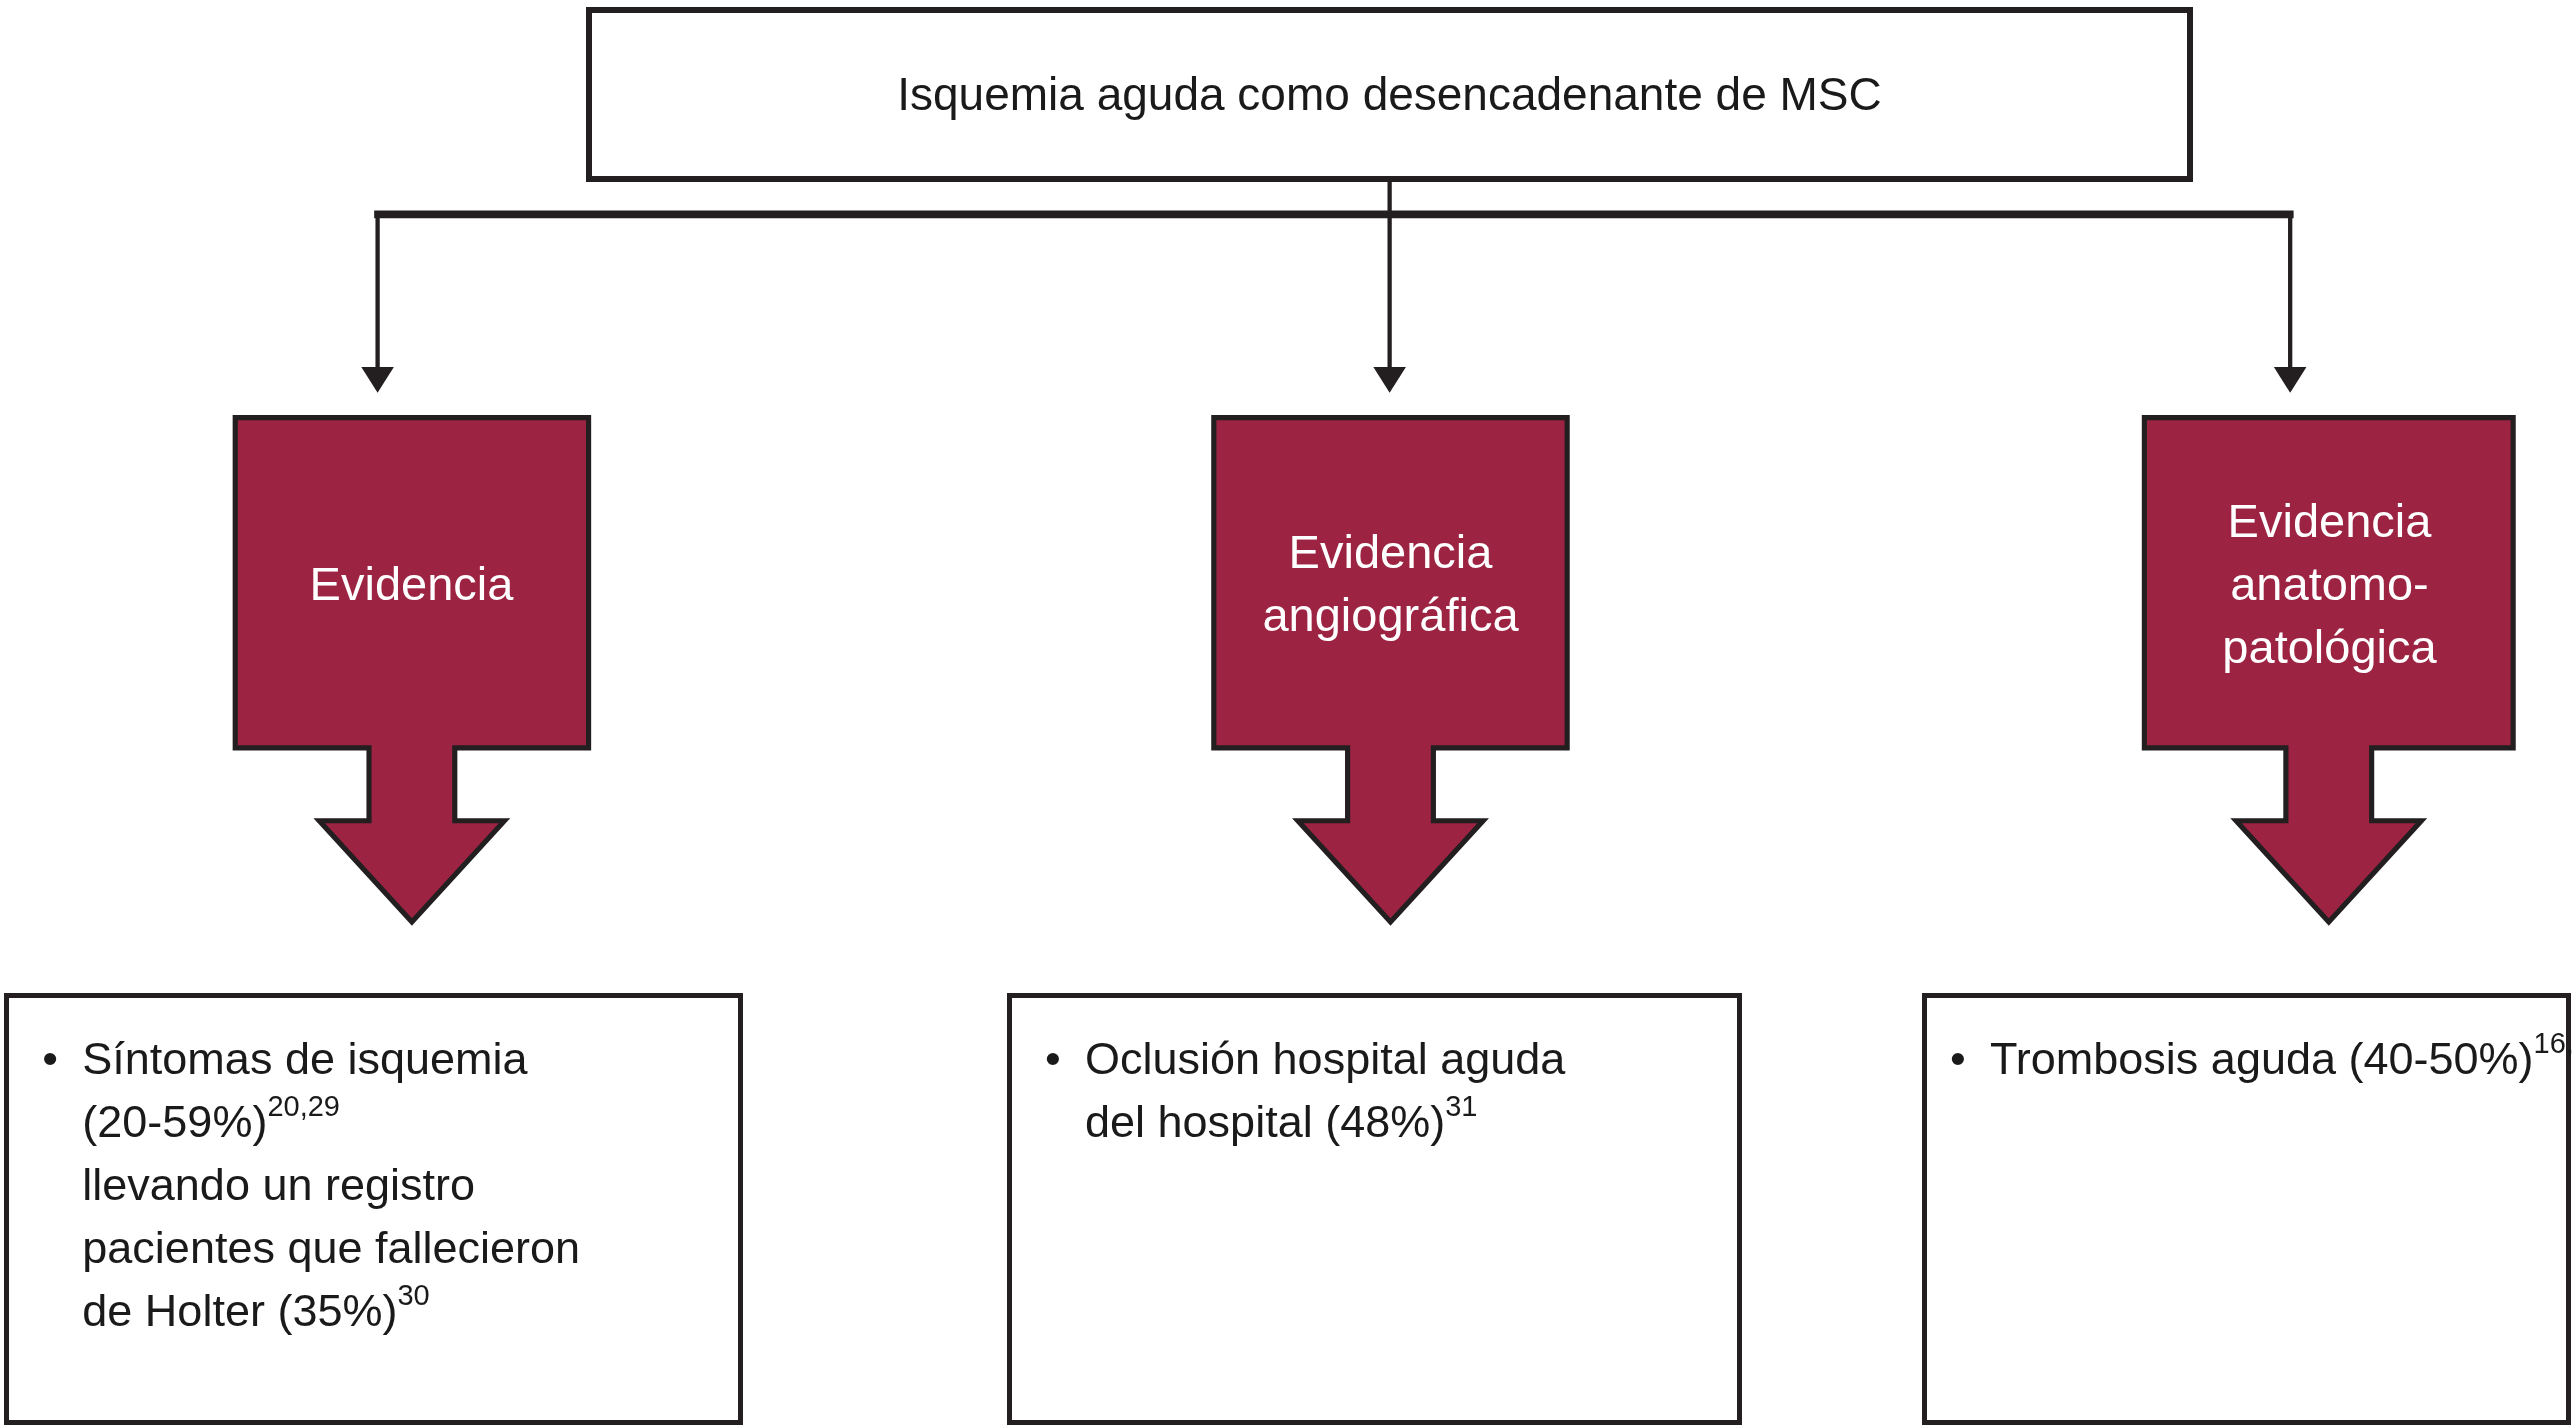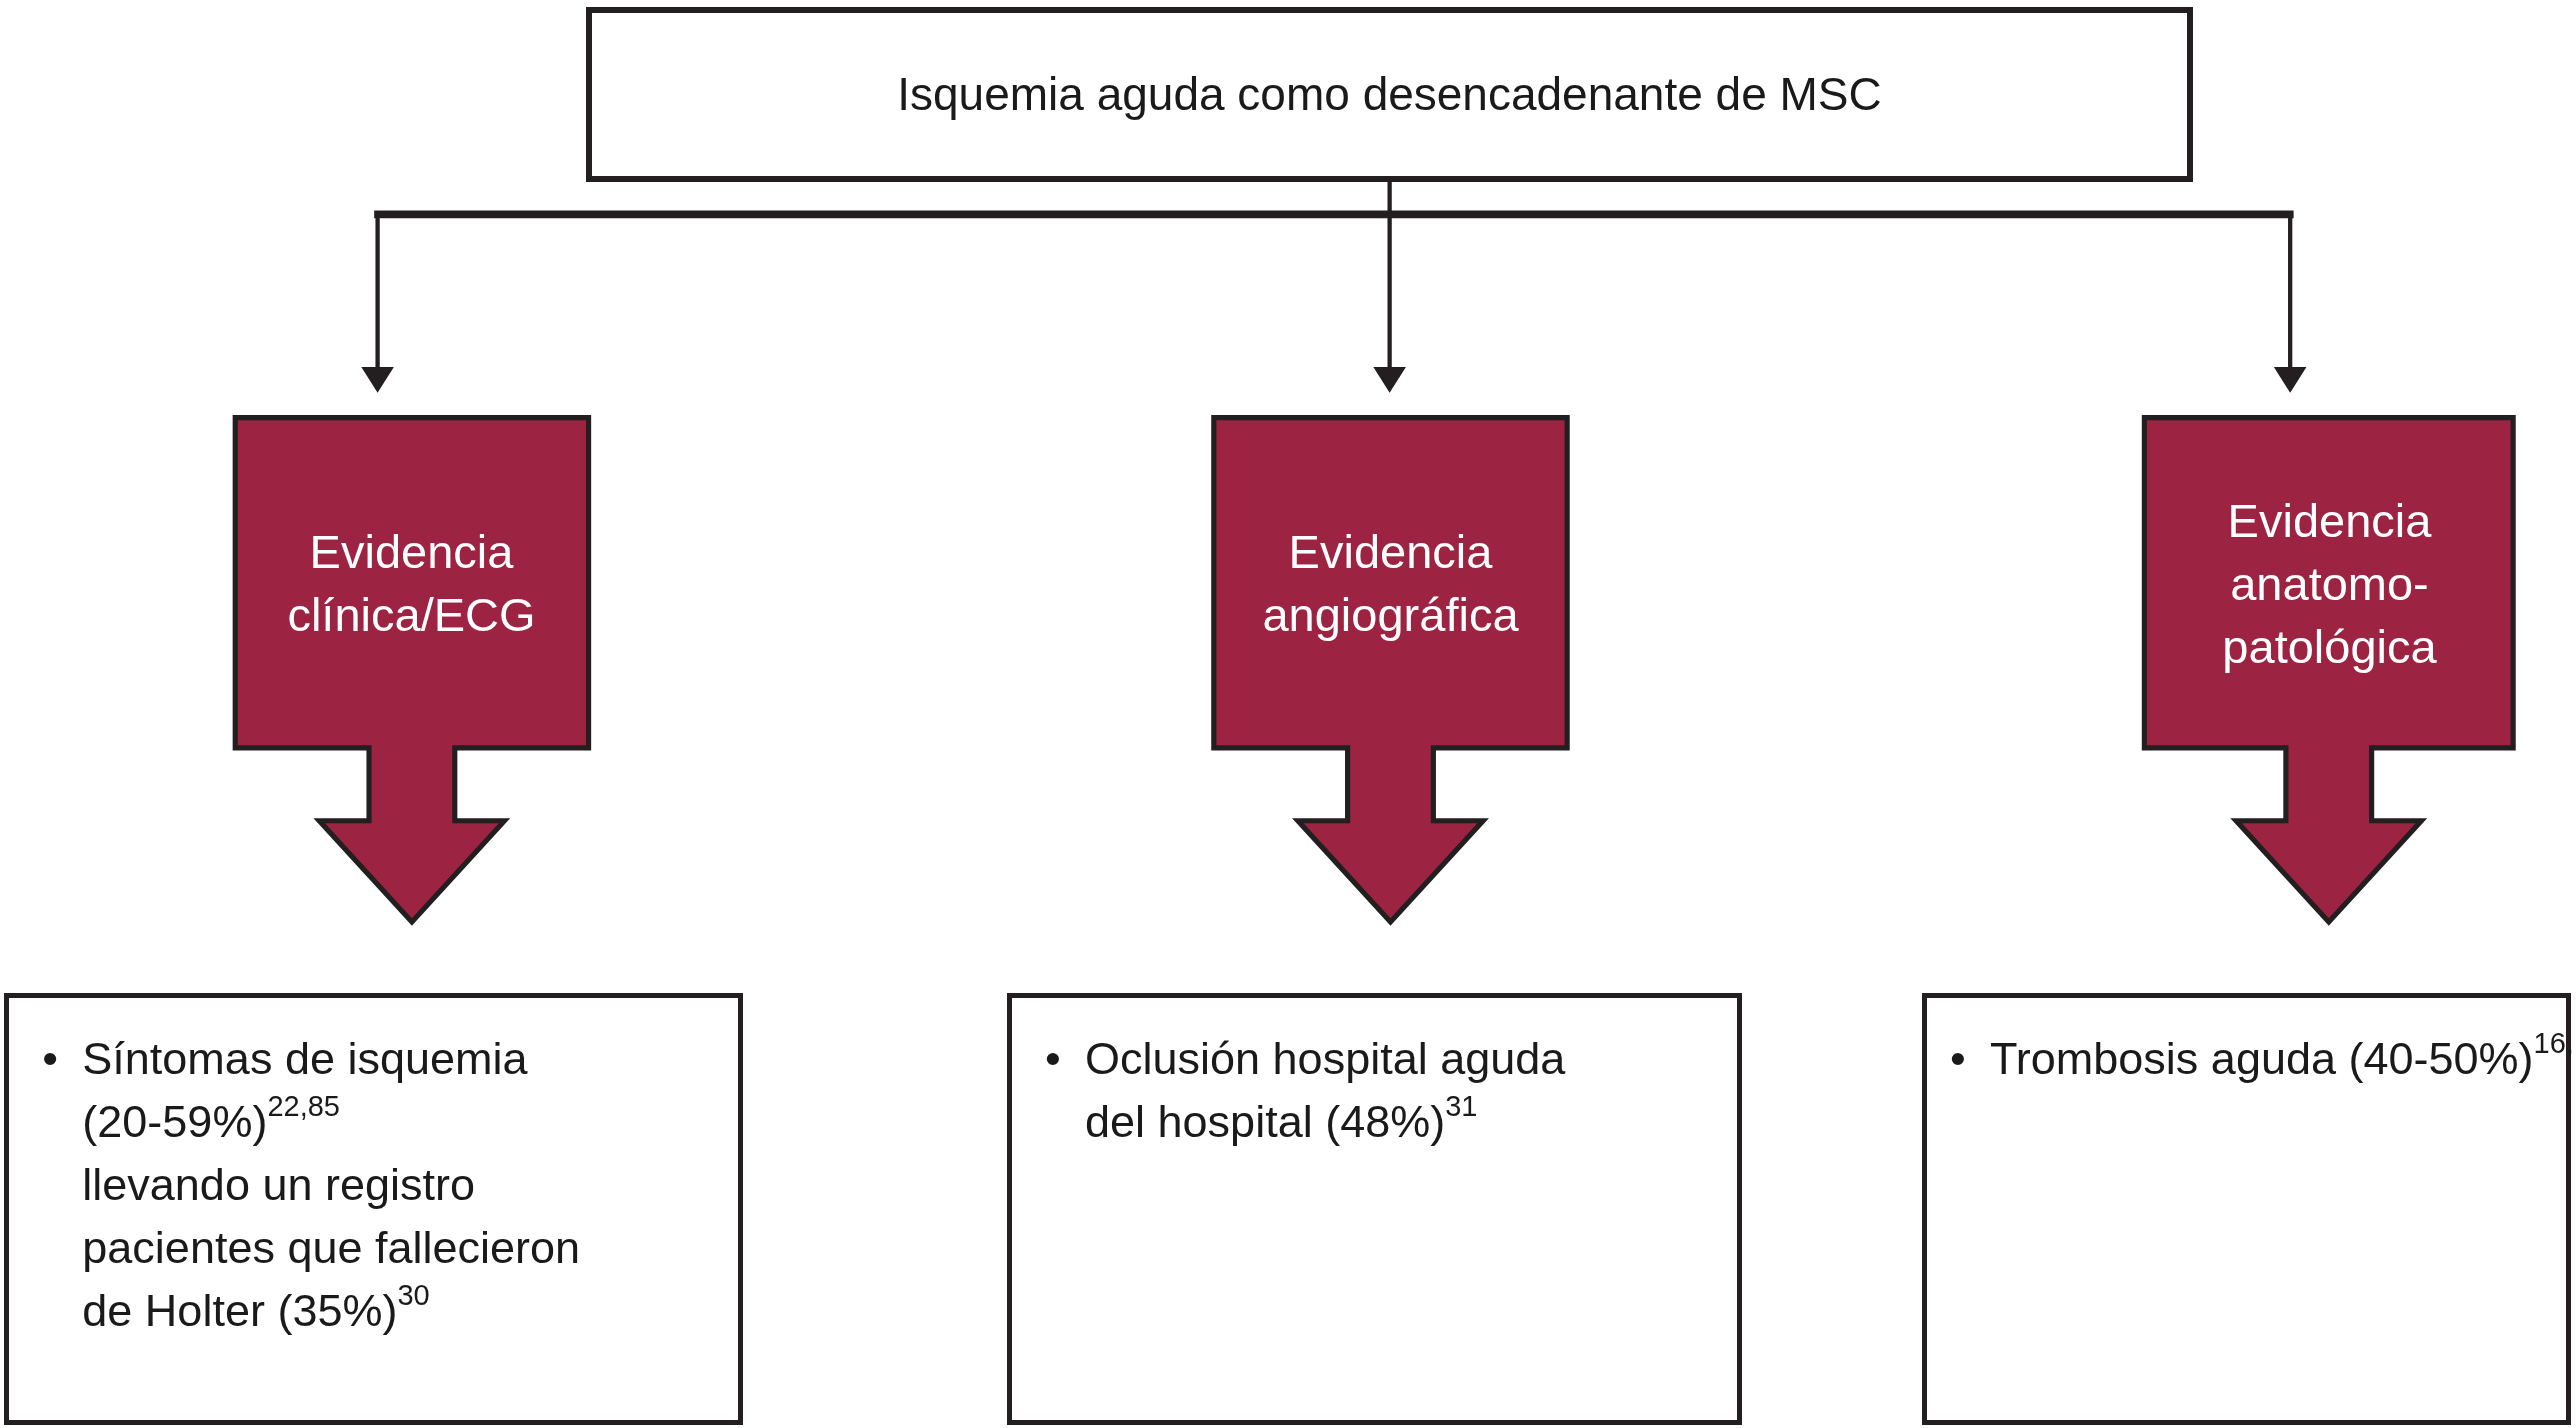--- a/index.html
+++ b/index.html
@@ -55,35 +55,34 @@
     <polygon fill="#9d2342" stroke="#231f20" stroke-width="6" points="1415,487 1827,487 1827,872 1671,872 1671,957 1729,957 1621,1075 1513,957 1571,957 1571,872 1415,872"></polygon>
     <polygon fill="#9d2342" stroke="#231f20" stroke-width="6" points="2500,487 2930,487 2930,872 2765,872 2765,957 2823,957 2715,1075 2607,957 2665,957 2665,872 2500,872"></polygon>
   </svg>
 
   <div class="root-box">
     <div class="root-label">Isquemia aguda como desencadenante de MSC</div>
   </div>
 
   <div class="branch-label" id="branch-label-0">
       <div>Evidencia</div>
-      <div>clínica/ECG</div>
     </div>
   <div class="branch-label" id="branch-label-1">
       <div>Evidencia</div>
       <div>angiográfica</div>
     </div>
   <div class="branch-label" id="branch-label-2">
       <div>Evidencia</div>
       <div>anatomo-</div>
       <div>patológica</div>
     </div>
 
   <div class="detail-box" id="detail-box-0">
       <div class="detail-line"><span class="bullet">•</span><span>Síntomas de isquemia</span></div>
-      <div class="detail-line"><span>(20-59%)</span><sup class="ref">22,85</sup></div>
+      <div class="detail-line"><span>(20-59%)</span><sup class="ref">20,29</sup></div>
       <div class="detail-line"><span>llevando un registro</span></div>
       <div class="detail-line"><span>pacientes que fallecieron</span></div>
       <div class="detail-line"><span>de Holter (35%)</span><sup class="ref">30</sup></div>
     </div>
   <div class="detail-box" id="detail-box-1">
       <div class="detail-line"><span class="bullet">•</span><span>Oclusión hospital aguda</span></div>
       <div class="detail-line"><span>del hospital (48%)</span><sup class="ref">31</sup></div>
     </div>
   <div class="detail-box" id="detail-box-2">
       <div class="detail-line"><span class="bullet">•</span><span>Trombosis aguda (40-50%)</span><sup class="ref">16,17</sup></div>

